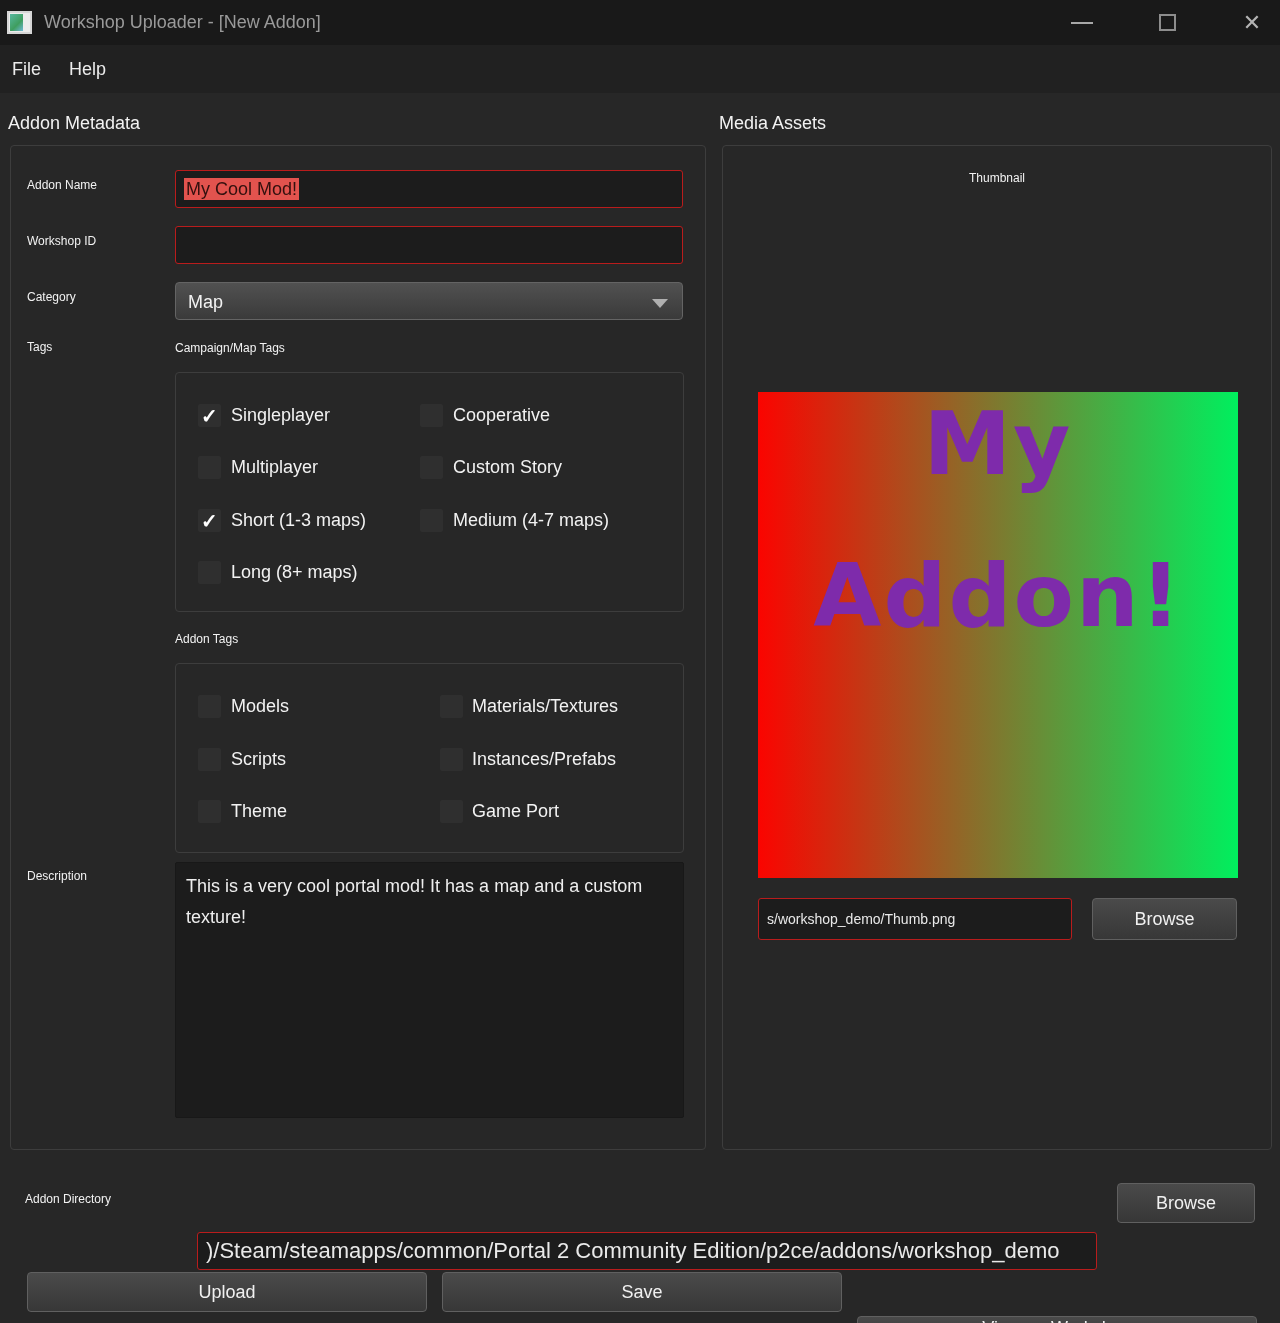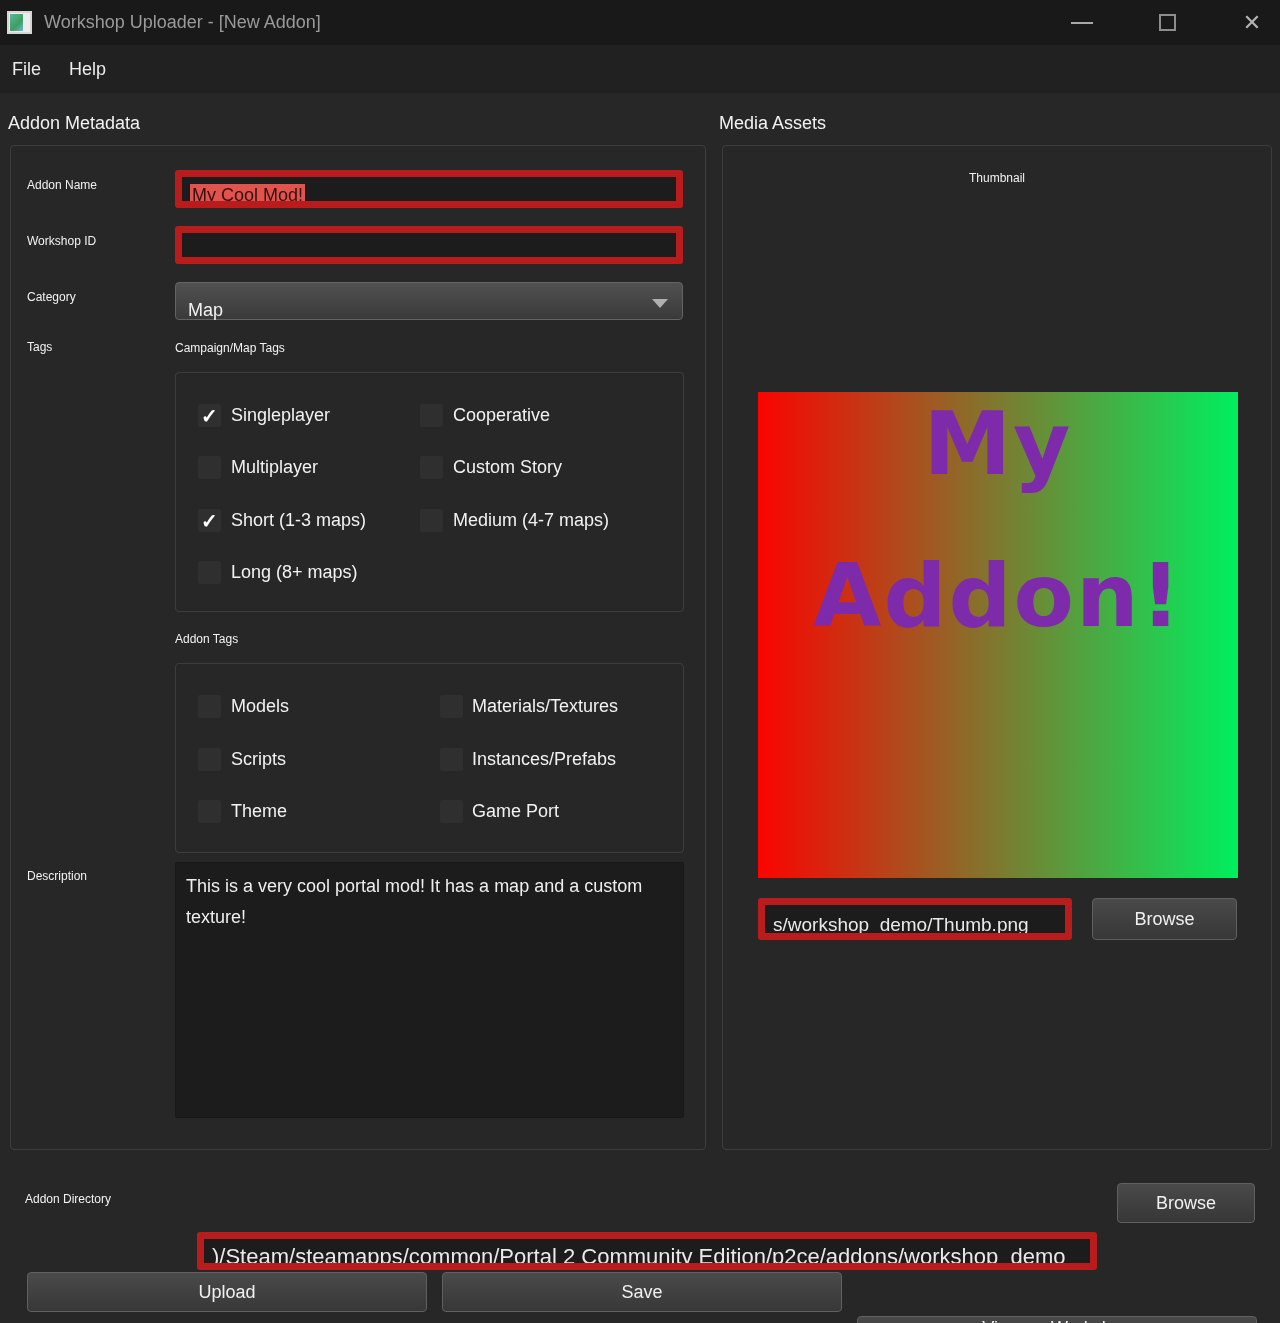--- a/index.html
+++ b/index.html
@@ -30,28 +30,28 @@
   .menu-item { height:48px; line-height:48px; padding:0 14px; font-size:18px; color:#ececec; }
   .menu-item:first-child { padding-left:12px; }
 
   
   .section-title { font-size:18px; color:#f2f2f2; }
   .groupbox { border:1px solid #3d3d3d; border-radius:4px; background:transparent; }
 
   
   .field-label { font-size:12px; color:#f2f2f2; white-space:nowrap; }
   .text-input {
-    background:#1c1c1c; border:7px solid #b91c1c; border-radius:3px;
+    background:#1c1c1c; border:1px solid #b91c1c; border-radius:3px;
     font-size:17px; color:#e9e9e9; line-height:36px; padding:0 8px;
     white-space:nowrap; overflow:hidden;
   }
   .selected-text { background:#e2534e; color:#33100e; padding:1px 2px; font-size:18px; }
   .combobox {
     background:linear-gradient(#515151,#3a3a3a); border:1px solid #646464; border-radius:4px;
-    font-size:18px; color:#f2f2f2; line-height:36px; padding:9px 12px;
+    font-size:18px; color:#f2f2f2; line-height:36px; padding:1px 12px;
   }
   .dd-arrow { position:absolute; right:14px; top:16px; width:0; height:0;
     border-left:8px solid transparent; border-right:8px solid transparent; border-top:9px solid #b0b0b0; }
   .push-btn {
     background:linear-gradient(#4a4a4a,#373737); border:1px solid #606060; border-radius:4px;
     font-size:18px; color:#f0f0f0; display:flex; align-items:center; justify-content:center;
   }
 
   
   .cb { position:absolute; width:23px; height:23px; background:#2f2f2f; border-radius:2px;
@@ -165,21 +165,21 @@
 <div class="abs section-title" style="left:719px; top:113px;">Media Assets</div>
 <div class="abs groupbox" style="left:722px; top:145px; width:550px; height:1005px;"></div>
 
 <div class="abs field-label" style="left:722px; top:171px; width:550px; text-align:center;">Thumbnail</div>
 
 <div class="abs thumb" style="left:758px; top:392px; width:480px; height:486px;">
   <div class="thumb-line">My</div>
   <div class="thumb-line">Addon!</div>
 </div>
 
-<div class="abs text-input" style="left:758px; top:898px; width:314px; height:42px; line-height:40px; font-size:19px;">s/workshop_demo/Thumb.png</div>
+<div class="abs text-input" style="left:758px; top:898px; width:314px; height:42px; line-height:40px; font-size:14px;">s/workshop_demo/Thumb.png</div>
 <div class="abs push-btn" style="left:1092px; top:898px; width:145px; height:42px;">Browse</div>
 
 <div class="abs field-label" style="left:25px; top:1192px;">Addon Directory</div>
 <div class="abs text-input" style="left:197px; top:1185px; width:900px; height:38px; font-size:22px;margin-top:47px;">)/Steam/steamapps/common/Portal 2 Community Edition/p2ce/addons/workshop_demo</div>
 <div class="abs push-btn" style="left:1117px; top:1183px; width:138px; height:40px;">Browse</div>
 
 <div class="abs push-btn" style="left:27px; top:1272px; width:400px; height:40px;">Upload</div>
 <div class="abs push-btn" style="left:442px; top:1272px; width:400px; height:40px;">Save</div>
 <div class="abs push-btn" style="left:857px; top:1316px; width:400px; height:24px;">View on Workshop</div>
 

